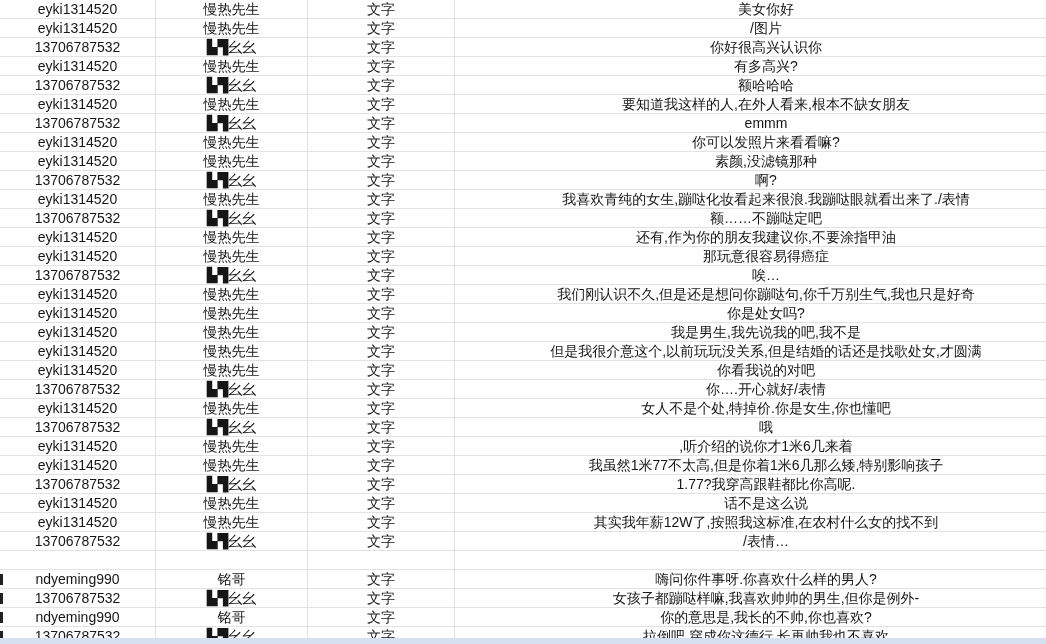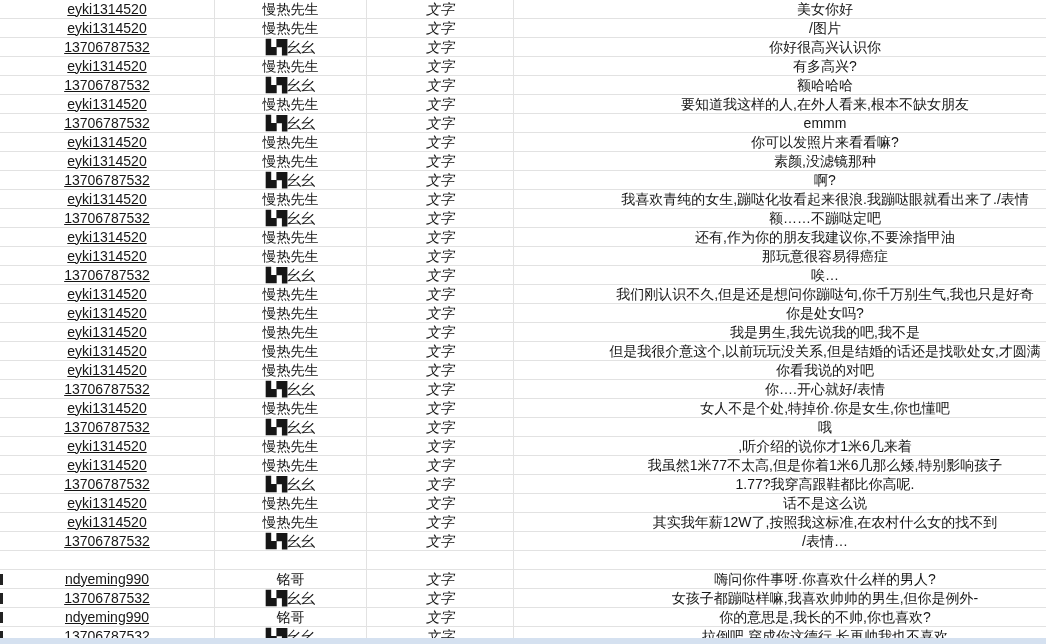--- a/index.html
+++ b/index.html
@@ -8,23 +8,23 @@
     font-family:"Liberation Sans","DejaVu Sans",sans-serif;
     font-size:14px;color:#161616;
   }
   .sheet{position:absolute;left:0;top:0;width:1046px;}
   .row{display:flex;height:19px;box-sizing:border-box;border-bottom:1px solid #e2e2e2;position:relative;}
   .cell{
     flex:none;box-sizing:border-box;border-right:1px solid #e2e2e2;
     display:flex;align-items:center;justify-content:center;
     white-space:nowrap;overflow:visible;line-height:17px;
   }
-  .cell.c-id{width:215px;text-decoration:underline;}
+  .cell.c-id{width:156px;}
   .cell.c-nick{width:152px;}
-  .cell.c-type{width:147px;font-style:italic;}
+  .cell.c-type{width:147px;}
   .cell.c-msg{width:622px;border-right:none;}
   .row.left-clipped::before{
     content:"";position:absolute;left:0;top:4px;width:3px;height:11px;background:#222;
   }
   .bottom-strip{position:absolute;left:0;bottom:0;width:1046px;height:6px;background:#d5e1f0;}
 </style>
 </head>
 <body>
 
 <div class="sheet">

